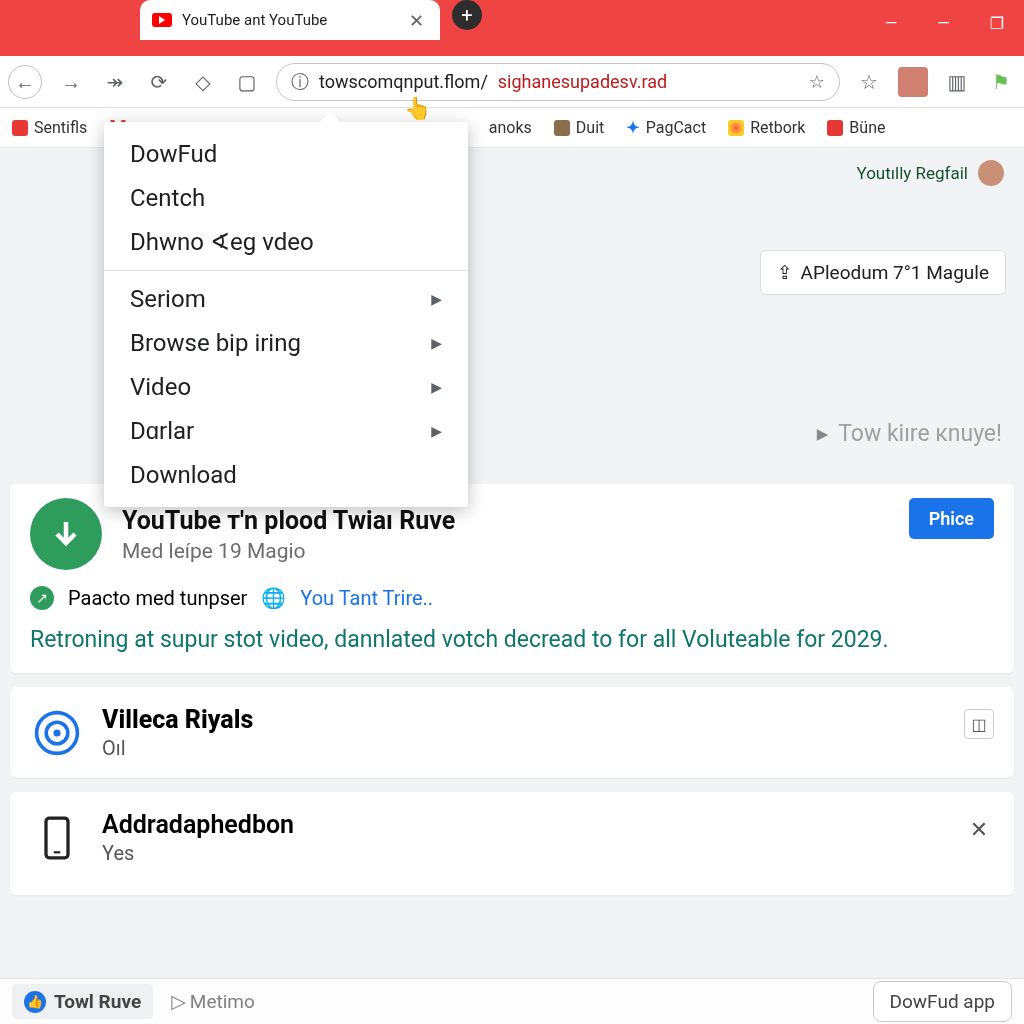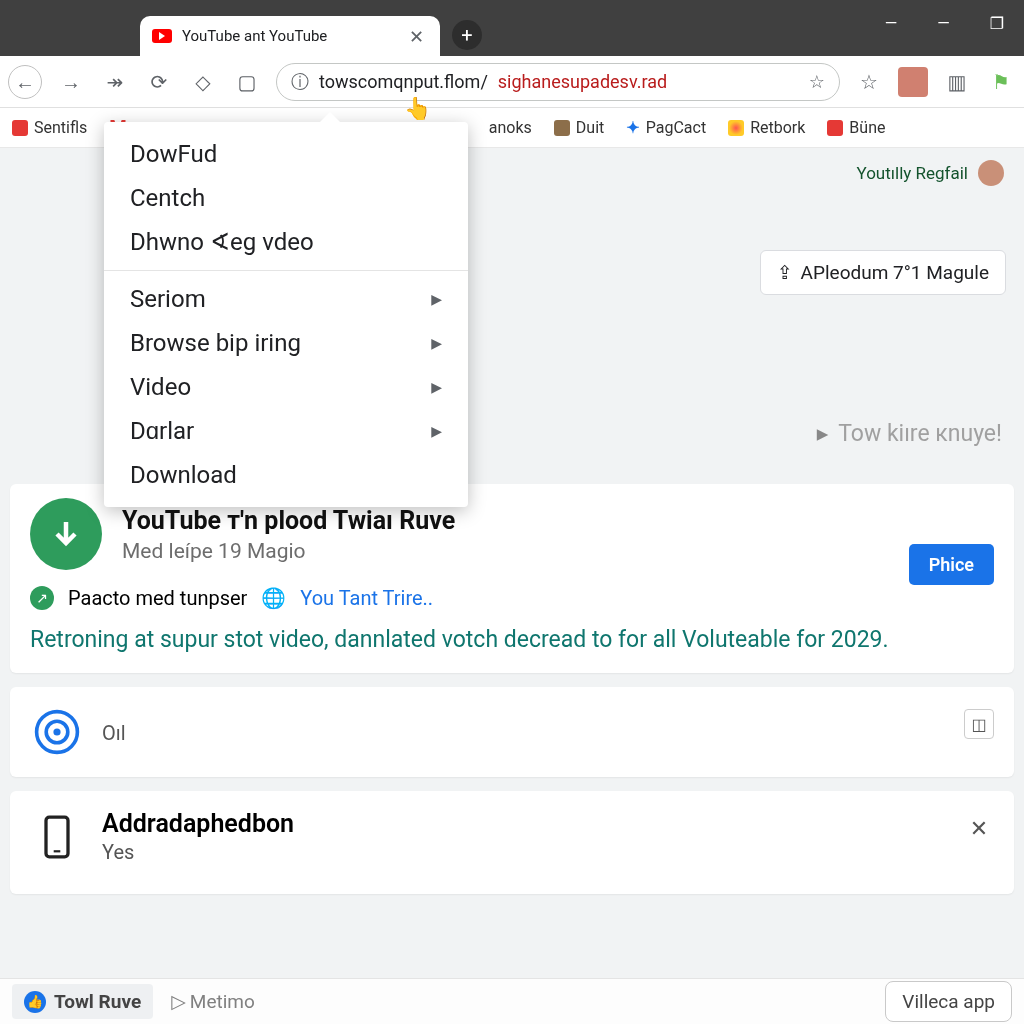--- a/index.html
+++ b/index.html
@@ -1,18 +1,18 @@
 <!DOCTYPE html>
 <html><head>
 <meta charset="utf-8">
 <style>
   * { box-sizing: border-box; margin: 0; padding: 0; font-family: -apple-system, BlinkMacSystemFont, "Segoe UI", Roboto, Arial, sans-serif; }
   body { width: 1024px; height: 1024px; overflow: hidden; background: #f1f3f4; position: relative; }
 
-  .titlebar { height: 56px; background: #404040; display: flex; align-items: flex-end; position: relative; }
+  .titlebar { height: 56px; background: #ef4444; display: flex; align-items: flex-start; position: relative; }
   .tab { background: #fff; height: 40px; margin-left: 140px; border-radius: 10px 10px 0 0; display: flex; align-items: center; padding: 0 12px; gap: 10px; min-width: 300px; }
   .tab-favicon { width: 20px; height: 14px; background:#f00; border-radius:3px; display:flex; align-items:center; justify-content:center; }
   .tab-favicon::after{ content:""; border-left:6px solid #fff; border-top:4px solid transparent; border-bottom:4px solid transparent;}
   .tab-title { font-size: 15px; color:#202124; flex:1; }
   .tab-close { font-size: 18px; color:#5f6368; padding:0 4px; }
   .newtab { width: 30px; height: 30px; background:#2d2d2d; border-radius:50%; color:#fff; display:flex; align-items:center; justify-content:center; font-size:20px; margin-left:12px; margin-bottom:6px;}
   .win-controls { position:absolute; right:20px; top:14px; display:flex; gap:40px; color:#fff; font-size:16px; }
 
   .toolbar { height: 52px; background:#fff; display:flex; align-items:center; padding: 0 8px; gap: 14px; border-bottom:1px solid #e0e0e0;}
   .nav-btn { width:30px; height:30px; display:flex; align-items:center; justify-content:center; color:#5f6368; font-size:20px; }
@@ -41,21 +41,21 @@
 
   .cursor { position:absolute; left:404px; top:96px; font-size:22px; z-index:200; pointer-events:none;}
 
   .card { background:#fff; border-radius:6px; margin:0 0 14px 0; padding:18px 20px; box-shadow:0 1px 2px rgba(0,0,0,.06); position:relative;}
   .card1 { margin-top:320px; padding-top:14px;}
   .dl-row { display:flex; gap:20px; align-items:center;}
   .dl-badge { width:72px; height:72px; border-radius:50%; background:#2e9c5c; display:flex; align-items:center; justify-content:center;}
   .dl-badge svg { width:36px; height:36px; }
   .dl-title { font-size:25px; font-weight:700; color:#111;}
   .dl-sub { font-size:21px; color:#6d6d6d; margin-top:4px;}
-  .phice { position:absolute; right:20px; top:14px; background:#1a73e8; color:#fff; font-weight:600; padding:10px 20px; border-radius:5px; font-size:18px;margin-top:46px;}
+  .phice { position:absolute; right:20px; top:14px; background:#1a73e8; color:#fff; font-weight:600; padding:10px 20px; border-radius:5px; font-size:18px;}
   .meta-row { display:flex; gap:14px; align-items:center; margin-top:16px; font-size:20px;}
   .mini-badge { width:24px;height:24px;border-radius:50%;background:#2e9c5c;display:inline-flex;align-items:center;justify-content:center;color:#fff;font-size:14px;}
   .link { color:#1a73e8;}
   .desc { font-size:23px; color:#0f766e; margin-top:14px; line-height:1.35;}
 
   .card-row { display:flex; gap:18px; align-items:center;}
   .sq-ico { width:54px; height:54px; display:flex; align-items:center; justify-content:center;}
   .card-title2 { font-size:25px; font-weight:800;}
   .card-sub2 { font-size:20px; color:#555; margin-top:2px;}
   .card-x { position:absolute; right:20px; top:22px; width:30px;height:30px;border:1px solid #ccc;border-radius:4px;display:flex;align-items:center;justify-content:center;font-size:16px;color:#555;}
@@ -208,20 +208,21 @@
   <div class="card">
     <div class="card-row">
       <div class="sq-ico">
         <svg viewBox="0 0 40 40" width="48" height="48">
             <circle cx="20" cy="20" r="17" fill="none" stroke="#1a73e8" stroke-width="3"></circle>
             <circle cx="20" cy="20" r="9" fill="none" stroke="#1a73e8" stroke-width="3"></circle>
             <circle cx="20" cy="20" r="3" fill="#1a73e8"></circle>
           </svg>
       </div>
       <div>
+        <div class="card-title2">Villeca Riyals</div>
         <div class="card-sub2">Oıl</div>
       </div>
     </div>
     <div class="card-x">◫</div>
   </div>
 
   <div class="card" style="padding-bottom:30px">
     <div class="card-row">
       <div class="sq-ico">
         <svg viewBox="0 0 24 40" width="30" height="44">
@@ -240,14 +241,14 @@
 
 <div class="footer">
   <div class="chip">
     <span class="chip-ico">👍</span>
     <span>Towl Ruve</span>
   </div>
   <div class="metimo">
     <span>▷</span>
       <span>Metimo</span>
   </div>
-  <div class="hisher">Villeca app</div>
+  <div class="hisher">DowFud app</div>
 </div>
 
 </body></html>

